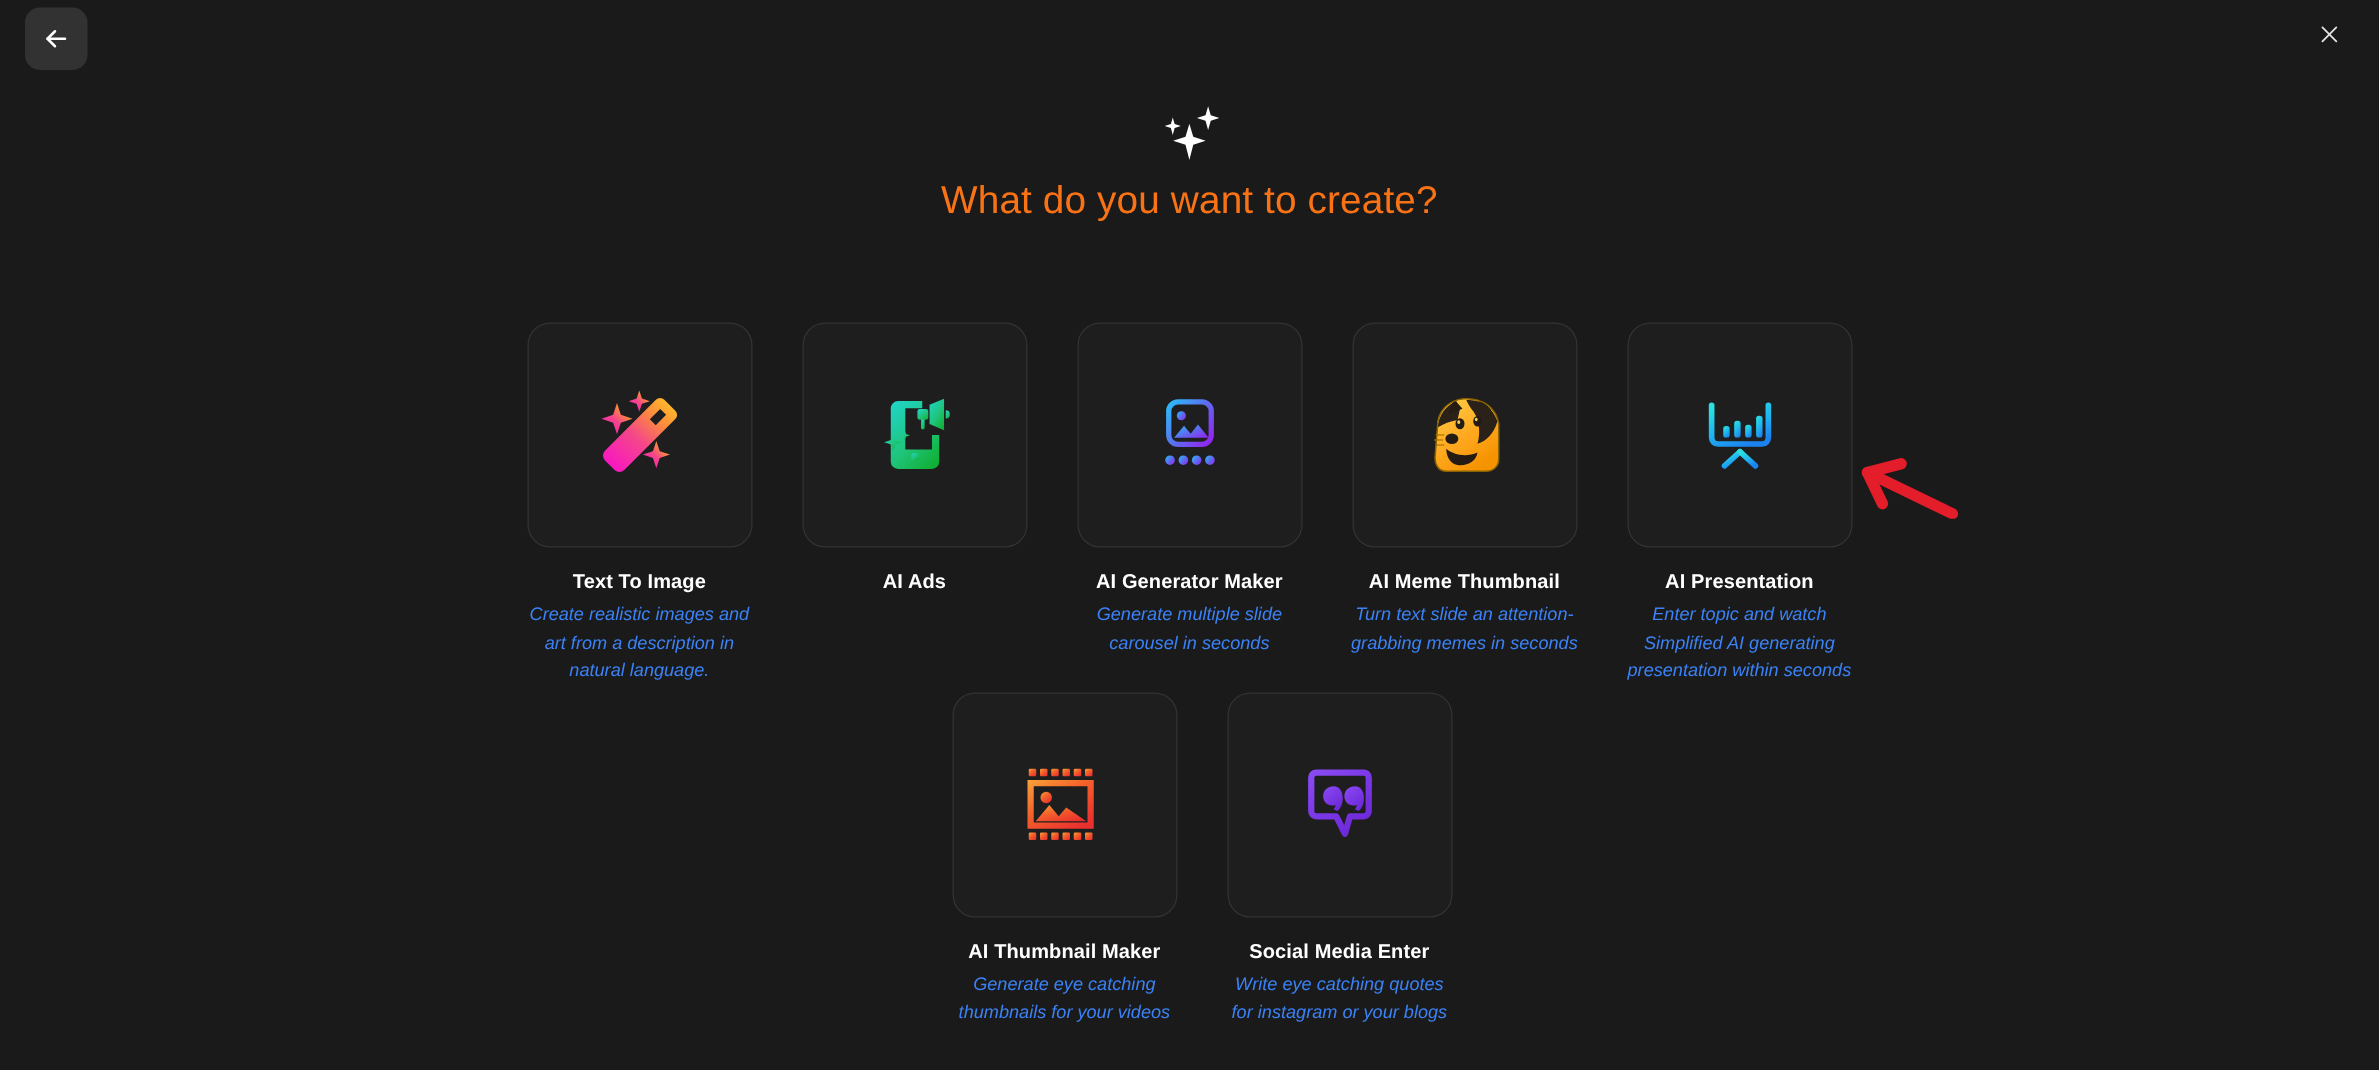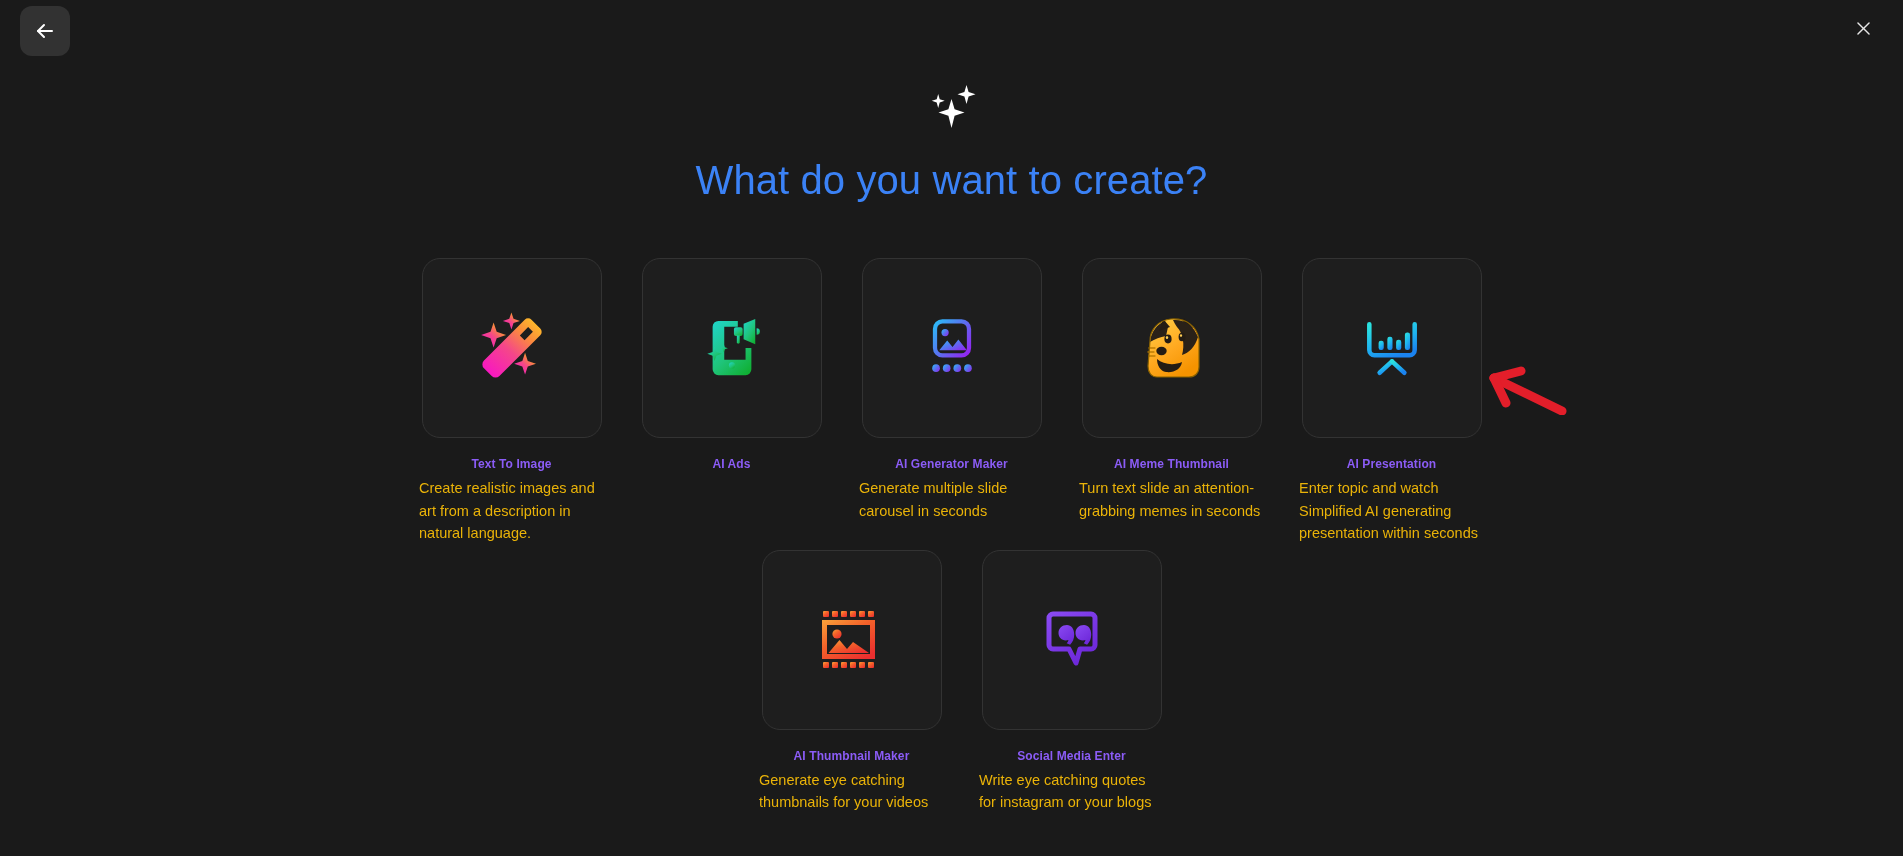--- a/index.html
+++ b/index.html
@@ -54,24 +54,24 @@
     width: 100%;
     text-align: center;
   }
   .sparkle-wrap {
     height: 62px;
     display: flex;
     align-items: center;
     justify-content: center;
   }
   .page-title {
-    margin-top: 16px;
-    font-size: 40px;
+    margin-top: 0;
+    font-size: 31px;
     font-weight: 400;
-    color: #3b82f6;
+    color: #f97316;
     letter-spacing: 0.1px;
   }
 
   
   .rows {
     position: absolute;
     left: 0;
     top: 258px;
     width: 100%;
   }
@@ -95,33 +95,34 @@
     border-radius: 18px;
     background: #1e1e1e;
     border: 1px solid #333333;
     display: flex;
     align-items: center;
     justify-content: center;
   }
   .card-tile svg { display: block; }
   .card-title {
     margin-top: 19px;
-    font-size: 12px;
+    font-size: 16px;
     font-weight: 700;
-    color: #8b5cf6;
+    color: #ffffff;
     text-align: center;
     letter-spacing: 0.1px;
   }
   .card-desc {
     margin-top: 6px;
     font-size: 14.5px;
     line-height: 22.5px;
-    color: #eab308;
-    text-align: left;
+    color: #3b82f6;
+    text-align: center;
     width: 185px;
+    font-style: italic;
   }
 
   
   .annot-arrow {
     position: absolute;
     left: 1488px;
     top: 365px;
     pointer-events: none;
   }
 </style>

